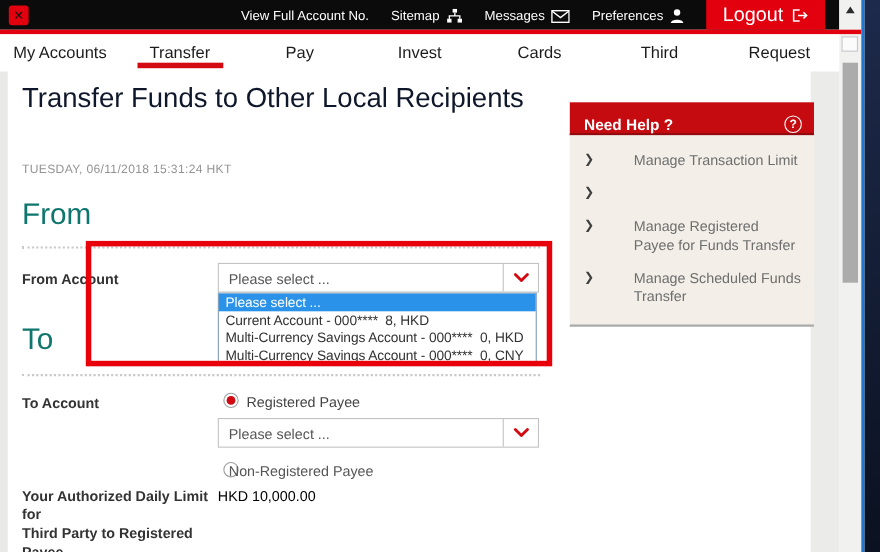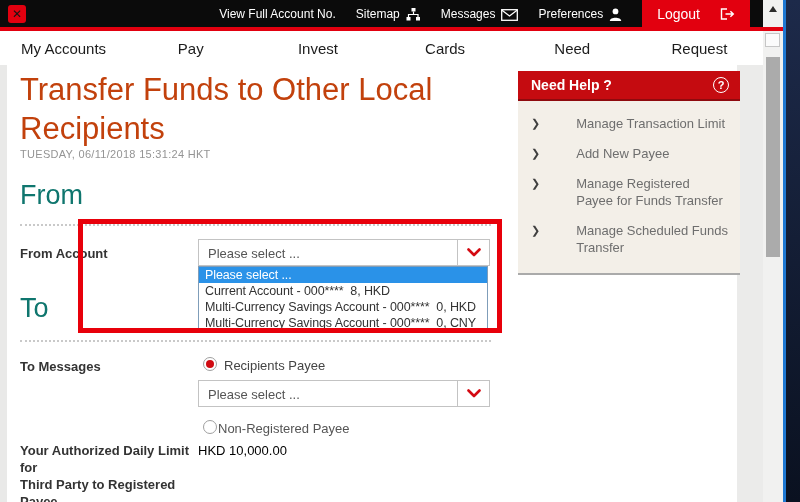--- a/index.html
+++ b/index.html
@@ -6,36 +6,36 @@
   html,body { width:800px; height:502px; overflow:hidden; }
   body { font-family:"Liberation Sans","DejaVu Sans",sans-serif; background:#fff; position:relative; }
   .abs { position:absolute; }
 
   
   .topbar { left:0; top:0; width:763px; height:27px; background:#0b0b0b; display:flex; align-items:center; }
   .logo { width:18px; height:18px; margin-left:8px; background:#e2000f; border-radius:3px; color:#151515; font-weight:bold; font-size:12px; line-height:18px; text-align:center; flex:0 0 auto; }
   .topbar-right { margin-left:auto; display:flex; align-items:center; height:100%; }
   .tb-link { color:#fff; font-size:12px; display:flex; align-items:flex-end; gap:6px; margin-right:20px; cursor:pointer; white-space:nowrap; }
   .tb-link svg { display:block; }
-  .logout-btn { background:#e2000f; height:27px; display:flex; align-items:center; gap:20px; padding:0 15px; margin-right:13px; color:#fff; font-size:14px; cursor:pointer; }
+  .logout-btn { background:#e2000f; height:27px; display:flex; align-items:center; gap:8px; padding:0 15px; margin-right:13px; color:#fff; font-size:18px; cursor:pointer; }
 
   
   .red-rule { left:0; top:27px; width:783px; height:4px; background:#e2000f; z-index:6; }
 
   
   .navbar { left:0; top:31px; width:763px; height:34px; background:#fff; display:flex;text-align:center; }
   .nav-item { flex:1; display:flex; align-items:center; justify-content:center; font-size:15px; color:#1c1c1c; position:relative; cursor:pointer; }
   .nav-item .active-bar { position:absolute; bottom:3px; left:50%; transform:translateX(-50%); width:78px; height:5px; background:#d40a12; }
 
   
   .strip-left  { left:0; top:65px; width:7px;  height:437px; background:#e9e9e8; }
   .strip-right { left:737px; top:65px; width:26px; height:437px; background:#ebebea; }
 
   
-  .page-title { left:20px; top:70px; width:480px; font-size:31px; line-height:39px; color:#c2410c; }
+  .page-title { left:20px; top:70px; width:480px; font-size:25px; line-height:39px; color:#0f172a; }
   .timestamp { left:20px; top:148px; font-size:11px; color:#949494; letter-spacing:.3px; }
   .section-heading { font-size:27px; color:#0f766e; }
   .h-from { left:20px; top:180px; }
   .h-to   { left:20px; top:293px; }
   .dotted { height:0; border-top:2px dotted #c9c9c9; width:471px; left:20px; }
   .div-from { top:224px; }
   .div-to   { top:340px; }
 
   .field-label { width:170px; text-align:left; font-size:13px; font-weight:bold; color:#333; line-height:17px; }
   .lbl-from  { left:20px; top:245px; }
@@ -51,27 +51,27 @@
   .dropdown { left:198px; top:266px; width:290px; background:#fff; border:1px solid #7f9db9; z-index:20; }
   .dd-item { height:16px; line-height:16px; font-size:12.5px; letter-spacing:-0.1px; color:#333; padding-left:6px; white-space:pre; overflow:hidden; cursor:pointer; }
   .dd-item.selected { background:#2a92e8; color:#fff; }
 
   .radio { width:14px; height:14px; border-radius:50%; background:#fff; border:1px solid #9f9f9f; }
   .radio.checked::after { content:""; display:block; width:8px; height:8px; border-radius:50%; background:#d00a12; margin:2px auto; }
   .r1 { left:203px; top:357px; }
   .r2 { left:203px; top:420px; }
   .radio-label { font-size:13px; color:#444; cursor:pointer; }
   .rl1 { left:224px; top:358px; }
-  .rl2 { left:218px; top:421px; color:#555; }
+  .rl2 { left:208px; top:421px; color:#555; }
 
   .limit-value { left:198px; top:443px; font-size:13px; color:#000000; }
 
   
   .help-panel { left:518px; top:71px; width:222px; z-index:3; }
-  .help-header { height:30px; background:#c50b10; color:#fff; display:flex; align-items:center; justify-content:space-between; padding:0 11px 0 13px; border-bottom:2px solid #8e0a0e; }
+  .help-header { height:30px; background:#c50b10; color:#fff; display:flex; align-items:flex-end; justify-content:space-between; padding:0 11px 0 13px; border-bottom:2px solid #8e0a0e;margin-top:22px; }
   .help-title { font-size:14px; font-weight:bold; }
   .q-icon { width:16px; height:16px; border:1px solid #fff; border-radius:50%; font-size:11px; font-weight:bold; line-height:14px; text-align:center; color:#fff; }
   .help-body { background:#f3efe8; padding:14px 10px 15px 13px; border-bottom:2px solid #aaa; }
   .help-item { display:flex; gap:8px; margin-bottom:13px; cursor:pointer; }
   .help-item:last-child { margin-bottom:2px; }
   .help-chev { color:#3f3f3f; font-size:11px; line-height:17px; flex:0 0 auto; }
   .help-text { font-size:13px; line-height:17px; color:#6e6e6e; width:178px;margin-left:28px; }
 
   
   .annotation { left:78px; top:219px; width:424px; height:114px; border:5px solid #e8000a; z-index:40; pointer-events:none; }
@@ -126,30 +126,34 @@
   </div>
 </div>
 
 <div class="abs red-rule"></div>
 
 <div class="abs navbar">
   <div class="nav-item">
       <span>My Accounts</span>
     </div>
   <div class="nav-item">
+      <span>Transfer</span>
+      <span class="active-bar"></span>
+    </div>
+  <div class="nav-item">
       <span>Pay</span>
     </div>
   <div class="nav-item">
       <span>Invest</span>
     </div>
   <div class="nav-item">
       <span>Cards</span>
     </div>
   <div class="nav-item">
-      <span>Need</span>
+      <span>Third</span>
     </div>
   <div class="nav-item">
       <span>Request</span>
     </div>
 </div>
 
 <div class="abs strip-left"></div>
 <div class="abs strip-right"></div>
 
 <h1 class="abs page-title" style="font-weight:400;">Transfer Funds to Other Local Recipients</h1>
@@ -171,23 +175,23 @@
 <div class="abs dropdown">
   <div class="dd-item selected">Please select ...</div>
   <div class="dd-item">Current Account - 000****  8, HKD</div>
   <div class="dd-item">Multi-Currency Savings Account - 000****  0, HKD</div>
   <div class="dd-item">Multi-Currency Savings Account - 000****  0, CNY</div>
 </div>
 
 <div class="abs section-heading h-to">To</div>
 <div class="abs dotted div-to"></div>
 
-<div class="abs field-label lbl-to">To Messages</div>
+<div class="abs field-label lbl-to">To Account</div>
 <div class="abs radio checked r1"></div>
-<div class="abs radio-label rl1">Recipients Payee</div>
+<div class="abs radio-label rl1">Registered Payee</div>
 
 <div class="abs select-box sel-to">
   <span class="sel-text">Please select ...</span>
   <span class="chev-cell">
     <svg width="14" height="9" viewBox="0 0 14 9">
       <path d="M1.5 1.5 L7 7 L12.5 1.5" stroke="#d40a12" stroke-width="2.6" fill="none" stroke-linecap="round" stroke-linejoin="round"></path>
     </svg>
   </span>
 </div>
 
@@ -205,21 +209,20 @@
     <span class="help-title">Need Help ?</span>
     <span class="q-icon">?</span>
   </div>
   <div class="help-body">
     <div class="help-item">
       <span class="help-chev">❯</span>
       <span class="help-text">Manage Transaction Limit</span>
     </div>
     <div class="help-item">
       <span class="help-chev">❯</span>
-      <span class="help-text">Add New Payee</span>
     </div>
     <div class="help-item">
       <span class="help-chev">❯</span>
       <span class="help-text">Manage Registered Payee for Funds Transfer</span>
     </div>
     <div class="help-item">
       <span class="help-chev">❯</span>
       <span class="help-text">Manage Scheduled Funds Transfer</span>
     </div>
   </div>

